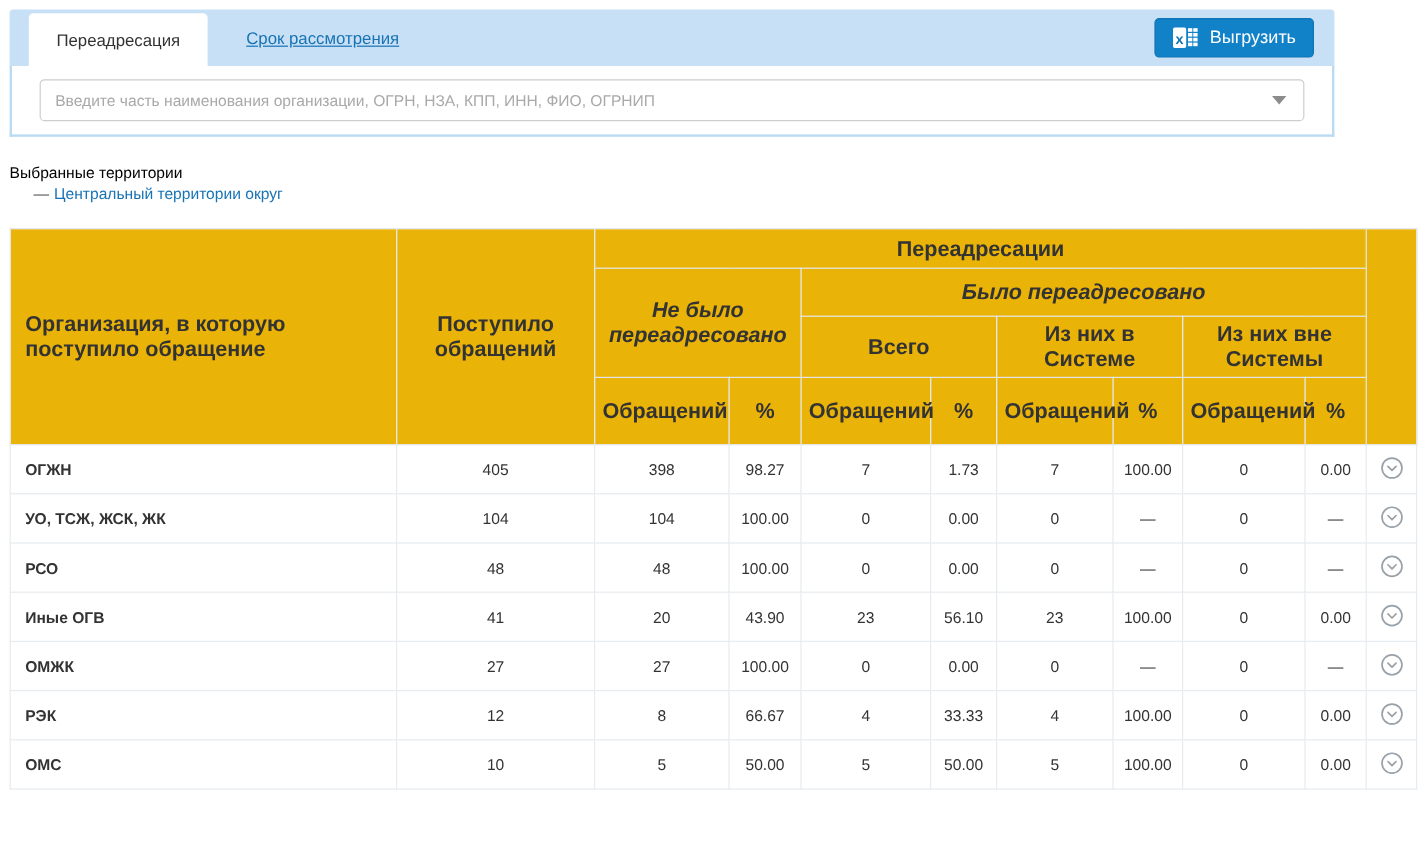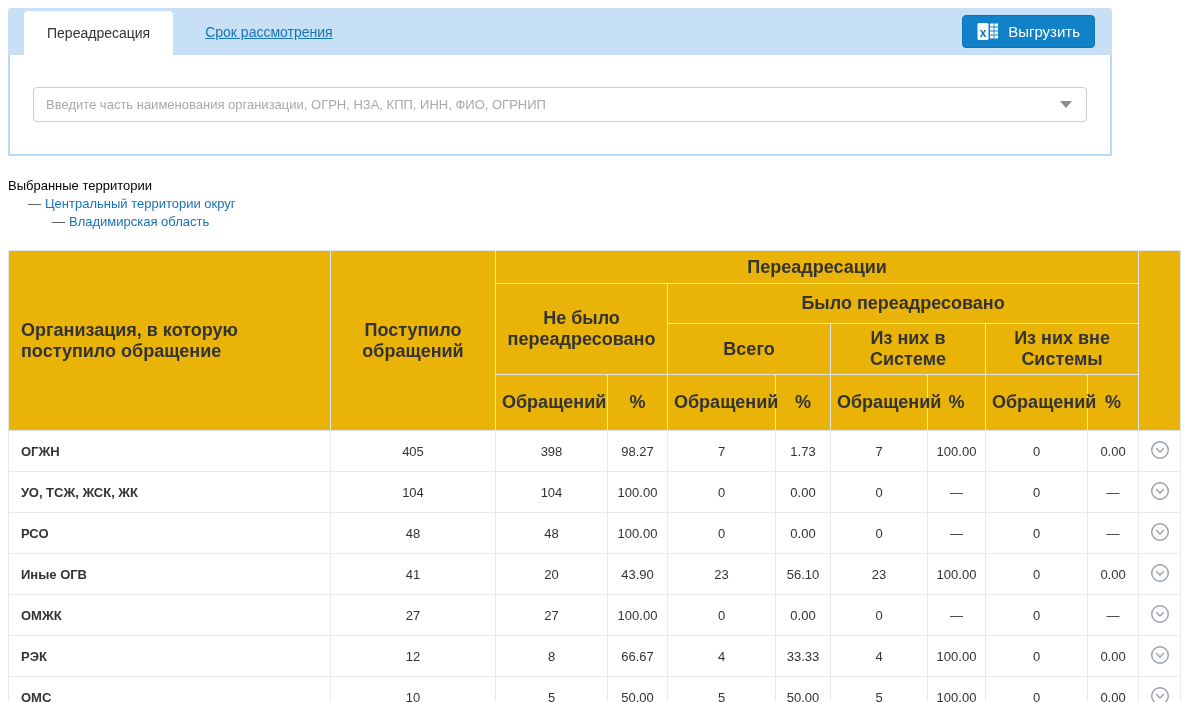--- a/index.html
+++ b/index.html
@@ -4,21 +4,21 @@
 <style>
   * { margin:0; padding:0; box-sizing:border-box; }
   html,body { width:1188px; height:702px; background:#fff; font-family:"Liberation Sans", sans-serif; color:#333; overflow:hidden; }
   .page { padding:8px; width:1120px; }
 
   
   .tab-band { height:47px; background:#c7e0f5; border-radius:3px 3px 0 0; display:flex; align-items:stretch; position:relative; }
   .tab-active { margin:3px 0 0 16px; background:#fff; border-radius:4px 4px 0 0; padding:0 23px; display:flex; align-items:center; font-size:14px; color:#333; cursor:default; }
   .tab-link { display:flex; align-items:center; margin-left:32px; font-size:14px; color:#1873b5; text-decoration:underline; cursor:pointer; white-space:nowrap; }
   .export-btn { position:absolute; right:17px; top:7px; height:33px; background:#1181c8; border:1px solid #0f74b4; color:#fff; border-radius:4px; display:flex; align-items:center; gap:9px; padding:0 14px; font-size:15px; cursor:pointer; }
-  .filter-panel { border:2px solid #badbf4; border-top:none; background:#fff; padding:32px 23px; }
+  .filter-panel { border:2px solid #badbf4; border-top:none; background:#fff; padding:11px 23px; }
   .search-wrap { position:relative; }
   .search-input { width:100%; height:35px; border:1px solid #cdcdcd; border-radius:4px; padding:0 44px 0 12px; font-size:13px; color:#333; outline:none; background:#fff; }
   .search-input::placeholder { color:#a9a9a9; }
   .caret { position:absolute; right:15px; top:14px; width:0; height:0; border-left:6px solid transparent; border-right:6px solid transparent; border-top:7px solid #8c8c8c; cursor:pointer; }
 
   
   .territories { margin-top:21px; font-size:13px; line-height:18px; }
   .terr-title { color:#000000; }
   .terr-item { color:#1873b5; }
   .terr-item .dash { color:#4d4d4d; margin-right:4px; }
@@ -71,23 +71,20 @@
       <input class="search-input" type="text" placeholder="Введите часть наименования организации, ОГРН, НЗА, КПП, ИНН, ФИО, ОГРНИП" style="">
       <span class="caret"></span>
     </div>
   </div>
 
   <div class="territories">
     <div class="terr-title">Выбранные территории</div>
     <div class="terr-item lvl1">
       <span class="dash">—</span><a>Центральный территории округ</a>
     </div>
-    <div class="terr-item lvl2">
-      <span class="dash">—</span><a>Владимирская область</a>
-    </div>
   </div>
 
   <table>
     <colgroup>
       <col style="width:322px">
         <col style="width:165px">
         <col style="width:112px">
         <col style="width:60px">
       <col style="width:108px">
         <col style="width:55px">
@@ -97,21 +94,21 @@
         <col style="width:51px">
         <col style="width:42px">
     </colgroup>
     <thead>
       <tr style="height:33px;">
         <th class="h-org" rowspan="4">Организация, в которую поступило обращение</th>
         <th rowspan="4">Поступило обращений</th>
         <th colspan="8">Переадресации</th>
         <th rowspan="4"></th>
       </tr>
-      <tr style="height:40px;">
+      <tr style="height:40px;font-style:italic;">
         <th rowspan="2" colspan="2">Не было переадресовано</th>
         <th colspan="6">Было переадресовано</th>
       </tr>
       <tr style="height:37px;">
         <th colspan="2">Всего</th>
         <th colspan="2">Из них в Системе</th>
         <th colspan="2">Из них вне Системы</th>
       </tr>
       <tr style="height:56px;">
         <th>Обращений</th>

